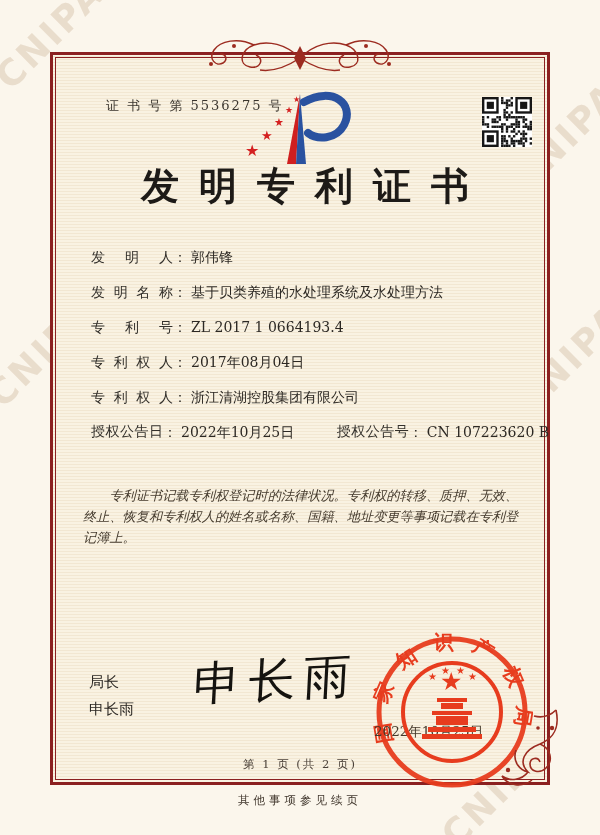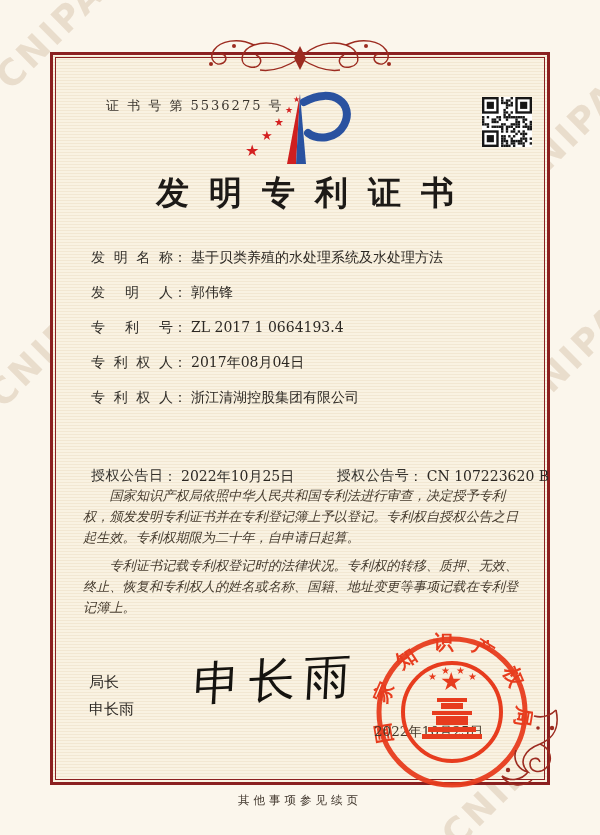--- a/index.html
+++ b/index.html
@@ -28,35 +28,35 @@
     position:absolute;inset:2px;border:1px solid #8b2020;pointer-events:none;
   }
   
   .ornament-top{position:absolute;left:190px;top:36px;width:220px;height:44px;}
   .ornament-corner{position:absolute;left:492px;top:706px;width:72px;height:86px;}
   
   .cert-no{position:absolute;left:53px;top:42px;font-size:13px;letter-spacing:2px;color:#3a352e;}
   .logo{position:absolute;left:190px;top:33px;width:120px;height:80px;}
   .qr{position:absolute;left:429px;top:42px;width:50px;height:50px;background:#fff;}
   .title{
-    position:absolute;left:0;top:116px;width:100%;text-align:center;
-    font-size:33px;font-weight:bold;letter-spacing:20px;padding-left:30px;
+    position:absolute;left:0;top:106px;width:100%;text-align:center;
+    font-size:38px;font-weight:bold;letter-spacing:20px;padding-left:30px;
     box-sizing:border-box;color:#1d1a17;
   }
   
   .fields{position:absolute;left:38px;top:192px;right:26px;font-size:14px;}
   .field-row{height:35px;line-height:21px;white-space:nowrap;}
   .field-label{
     display:inline-block;width:82px;text-align:justify;text-align-last:justify;
     color:#33302b;vertical-align:top;
   }
   .field-colon{display:inline-block;color:#33302b;}
   .field-value{display:inline-block;margin-left:4px;color:#2c2823;}
   .grant-pair{display:inline-block;}
-  .grant-pair.second{margin-left:38px;margin-top:44px;}
+  .grant-pair.second{margin-left:38px;}
   .grant-pair .field-label{width:72px;font-family:Liberation Mono, monospace;}
   
   .body-text{
     position:absolute;left:30px;right:24px;top:430px;
     font-size:13.2px;line-height:21px;color:#453b2e;font-style:italic;
   }
   .body-text p{margin:0 0 7px 0;text-indent:2em;}
   
   .signer{position:absolute;left:36px;top:614px;font-size:15px;line-height:27px;color:#2b2723;font-style:normal;}
   .signature{
@@ -240,24 +240,24 @@
         <rect x="38.095238095238095" y="4.761904761904762" width="7.142857142857142" height="7.142857142857142" fill="#161616"></rect>
         <rect x="0" y="33.333333333333336" width="16.666666666666668" height="16.666666666666668" fill="#161616"></rect>
         <rect x="2.380952380952381" y="35.714285714285715" width="11.904761904761905" height="11.904761904761905" fill="#fff"></rect>
         <rect x="4.761904761904762" y="38.095238095238095" width="7.142857142857142" height="7.142857142857142" fill="#161616"></rect>
       </svg>
 
     <div class="title">发明专利证书</div>
 
     <div class="fields">
       <div class="field-row">
+        <span class="field-label">发明人</span><span class="field-colon">：</span><span class="field-value">郭伟锋</span>
+      </div>
+      <div class="field-row">
         <span class="field-label">发明名称</span><span class="field-colon">：</span><span class="field-value">基于贝类养殖的水处理系统及水处理方法</span>
-      </div>
-      <div class="field-row">
-        <span class="field-label">发明人</span><span class="field-colon">：</span><span class="field-value">郭伟锋</span>
       </div>
       <div class="field-row">
         <span class="field-label">专利号</span><span class="field-colon">：</span><span class="field-value">ZL 2017 1 0664193.4</span>
       </div>
       <div class="field-row">
         <span class="field-label">专利权人</span><span class="field-colon">：</span><span class="field-value">2017年08月04日</span>
       </div>
       <div class="field-row">
         <span class="field-label">专利权人</span><span class="field-colon">：</span><span class="field-value">浙江清湖控股集团有限公司</span>
       </div>
@@ -265,21 +265,20 @@
         <span class="grant-pair">
           <span class="field-label">授权公告日</span><span class="field-colon">：</span><span class="field-value">2022年10月25日</span>
         </span>
         <span class="grant-pair second">
           <span class="field-label">授权公告号</span><span class="field-colon">：</span><span class="field-value">CN 107223620 B</span>
         </span>
       </div>
     </div>
 
     <div class="body-text">
-      <p>国家知识产权局依照中华人民共和国专利法进行审查，决定授予专利权，颁发发明专利证书并在专利登记簿上予以登记。专利权自授权公告之日起生效。专利权期限为二十年，自申请日起算。</p>
       <p>专利证书记载专利权登记时的法律状况。专利权的转移、质押、无效、终止、恢复和专利权人的姓名或名称、国籍、地址变更等事项记载在专利登记簿上。</p>
     </div>
 
     <div class="signer">
       <div>局长</div>
       <div>申长雨</div>
     </div>
 
     <div class="signature">申长雨</div>
 
@@ -301,20 +300,21 @@
         <text x="16" y="-32" font-size="10">★</text>
         <rect x="-15" y="-14" width="30" height="4"></rect>
         <rect x="-11" y="-9" width="22" height="6"></rect>
         <rect x="-20" y="-1" width="40" height="4"></rect>
         <rect x="-16" y="4" width="32" height="9"></rect>
         <rect x="-24" y="15" width="48" height="5"></rect>
         <rect x="-30" y="22" width="60" height="5"></rect>
       </g>
     </svg>
 
+    <div class="page-info">第 1 页 (共 2 页)</div>
   </div>
 
   <svg class="ornament-top" viewBox="0 0 220 44">
     <g id="orn-left" fill="none" stroke="#9c2b20" stroke-width="1.5">
       <path d="M110 22 C96 8 78 4 64 9 C50 14 48 29 60 31 C70 33 75 23 66 19"></path>
       <path d="M64 9 C48 1 30 5 24 14 C18 23 26 31 33 27 C38 24 36 17 30 18"></path>
       <path d="M110 22 C98 30 84 36 70 34"></path>
       <circle cx="44" cy="10" r="2" fill="#9c2b20" stroke="none"></circle>
       <circle cx="21" cy="28" r="2" fill="#9c2b20" stroke="none"></circle>
     </g>

